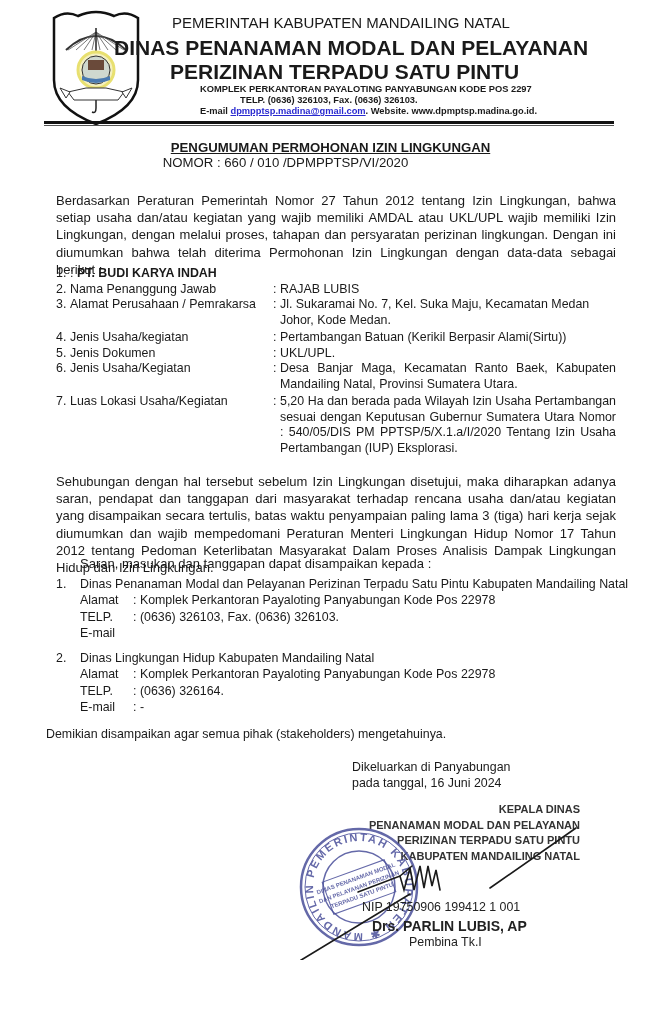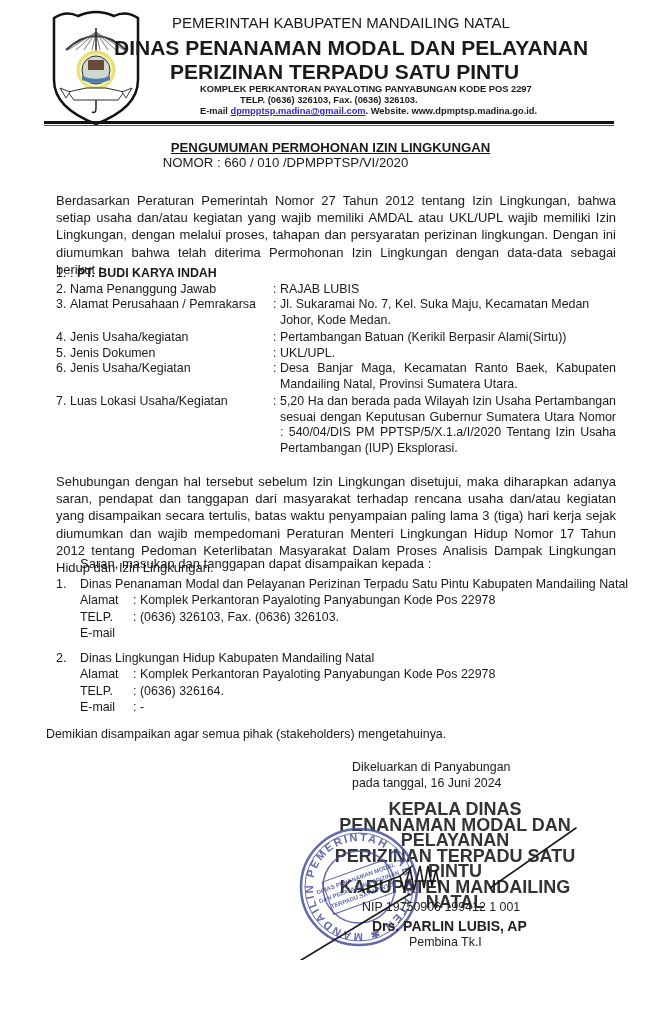--- a/index.html
+++ b/index.html
@@ -39,21 +39,21 @@
   .contacts { left: 56px; top: 576px; width: 580px; font-size: 12.4px; line-height: 16.3px; }
   .contact { margin-bottom: 9px; }
   .contact .head { display: flex; }
   .contact .head .n { width: 24px; }
   .contact .row { display: flex; padding-left: 24px; }
   .contact .row .k { width: 53px; }
 
   .closing { left: 46px; top: 727px; font-size: 12.4px; }
 
   .issued { left: 352px; top: 760px; font-size: 12.4px; line-height: 15.5px; }
-  .sig-block { left: 330px; top: 802px; width: 250px; text-align: center; font-size: 18px; font-weight: bold; line-height: 15.5px; color: #333; }
+  .sig-block { left: 330px; top: 802px; width: 250px; text-align: right; font-size: 11px; font-weight: bold; line-height: 15.5px; color: #333; }
   .signer { left: 372px; top: 918px; font-size: 14px; font-weight: bold; color: #222; }
   .rank { left: 376px; top: 935px; font-size: 12.4px; color: #222; margin-left: 33px; }
   .nip { left: 362px; top: 900px; font-size: 12.4px; color: #222; }
 
   .logo { left: 46px; top: 8px; width: 100px; height: 118px; }
   .stamp { left: 298px; top: 826px; width: 122px; height: 122px; }
   .signature { left: 300px; top: 820px; width: 300px; height: 140px; }
 </style>
 </head>
 <body>
@@ -130,21 +130,21 @@
   <div class="item gap">
     <span class="num">6.</span>
     <span class="lbl">Jenis Usaha/Kegiatan</span>
     <span class="colon">:</span>
     <span class="val">Desa Banjar Maga, Kecamatan Ranto Baek, Kabupaten Mandailing Natal, Provinsi Sumatera Utara.</span>
   </div>
   <div class="item">
     <span class="num">7.</span>
     <span class="lbl">Luas Lokasi Usaha/Kegiatan</span>
     <span class="colon">:</span>
-    <span class="val">5,20 Ha dan berada pada Wilayah Izin Usaha Pertambangan sesuai dengan Keputusan Gubernur Sumatera Utara Nomor : 540/04/DIS PM PPTSP/5/X.1.a/I/2020 Tentang Izin Usaha Pertambangan (IUP) Eksplorasi.</span>
+    <span class="val">5,20 Ha dan berada pada Wilayah Izin Usaha Pertambangan sesuai dengan Keputusan Gubernur Sumatera Utara Nomor : 540/05/DIS PM PPTSP/5/X.1.a/I/2020 Tentang Izin Usaha Pertambangan (IUP) Eksplorasi.</span>
   </div>
 </div>
 
 <div class="abs para p2">Sehubungan dengan hal tersebut sebelum Izin Lingkungan disetujui, maka diharapkan adanya saran, pendapat dan tanggapan dari masyarakat terhadap rencana usaha dan/atau kegiatan yang disampaikan secara tertulis, batas waktu penyampaian paling lama 3 (tiga) hari kerja sejak diumumkan dan wajib mempedomani Peraturan Menteri Lingkungan Hidup Nomor 17 Tahun 2012 tentang Pedoman Keterlibatan Masyarakat Dalam Proses Analisis Dampak Lingkungan Hidup dan Izin Lingkungan.</div>
 <div class="abs para p3">Saran, masukan dan tanggapan dapat disampaikan kepada :</div>
 
 <div class="abs contacts">
   <div class="contact">
     <div class="head">
         <span class="n">1.</span>

